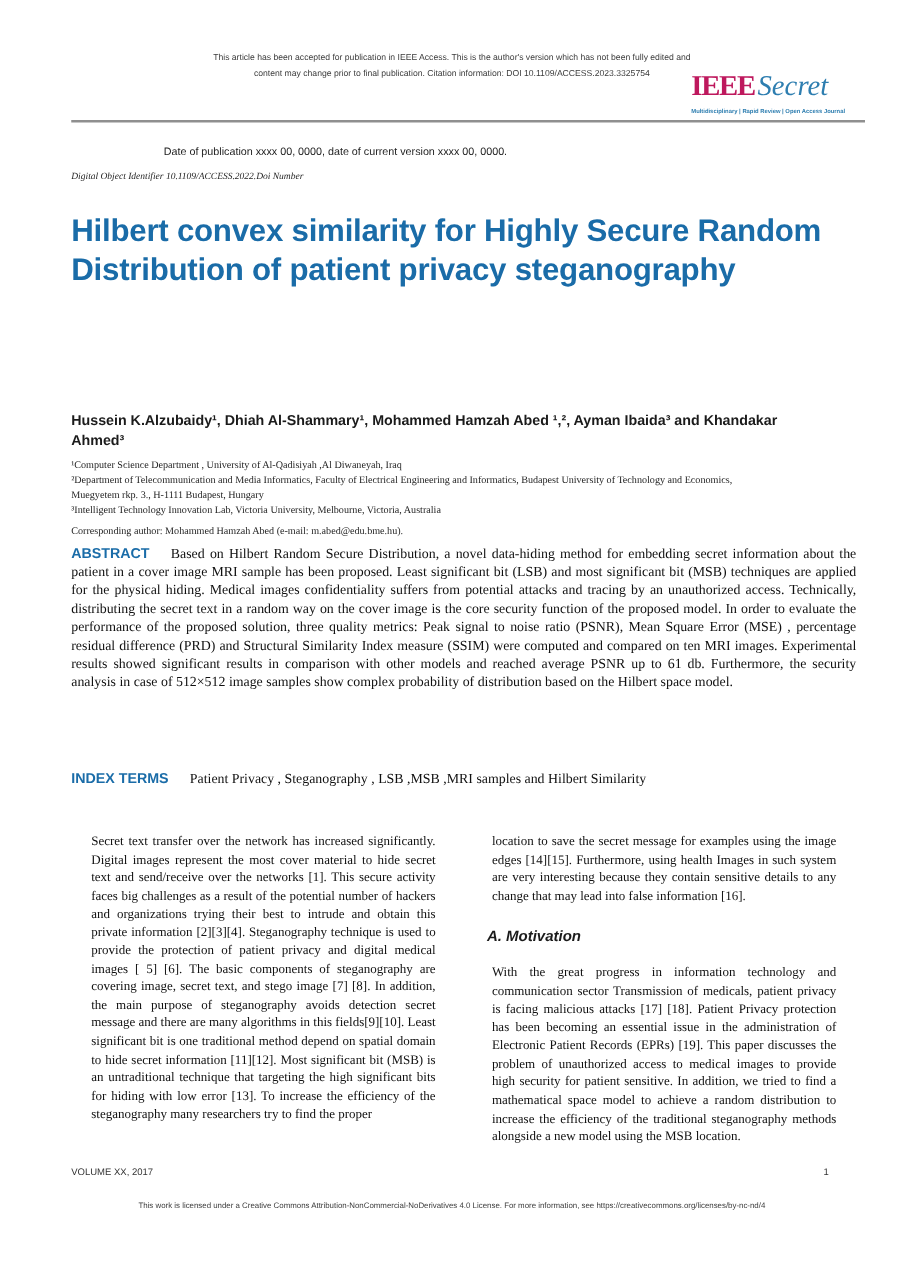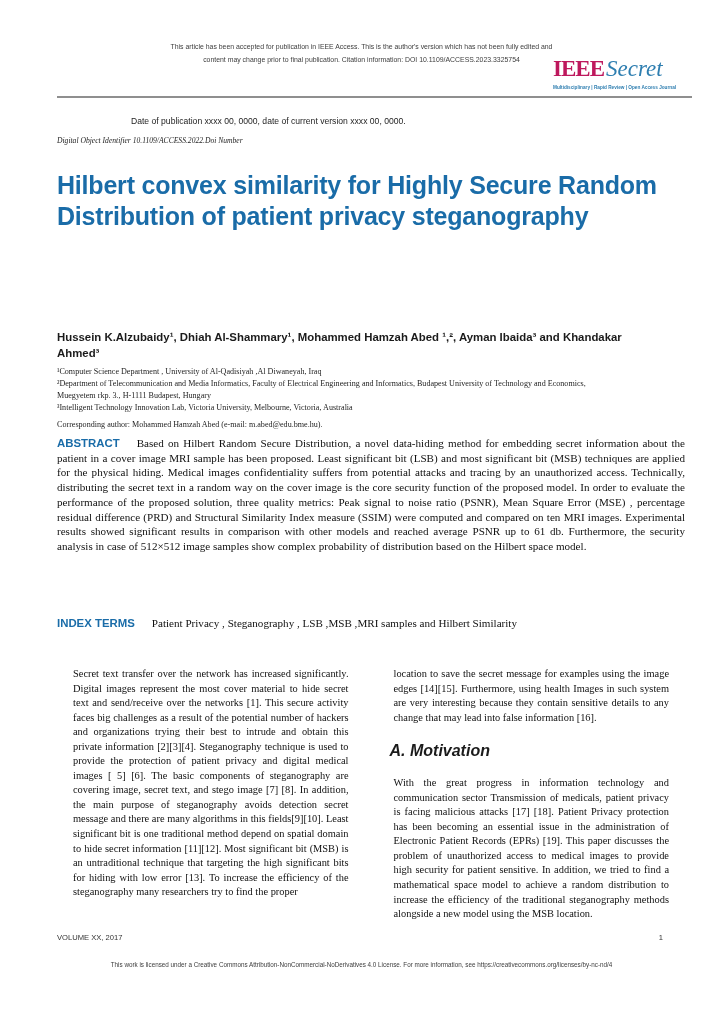--- a/index.html
+++ b/index.html
@@ -75,21 +75,21 @@
   .col{flex:1;min-width:0;}
   .sec-heading{
     font-family:"Liberation Sans",sans-serif;font-weight:bold;
     font-size:10.2px;color:#1a6ca8;margin:0 0 3px 0;
   }
   .col p{
     margin:16px;font-size:10.4px;line-height:14.55px;text-align:justify;color:#101010;
   }
   .sub-heading{
     font-family:"Liberation Sans",sans-serif;font-style:italic;
-    font-size:16px;color:#1b1b1b;margin:17px 0 3px 12px;
+    font-size:12px;color:#1b1b1b;margin:17px 0 3px 12px;
   }
   
   .footer-volume{
     position:absolute;top:933px;left:57px;
     font-family:"Liberation Sans",sans-serif;font-size:7.6px;color:#333333;
   }
   .footer-page{
     position:absolute;top:933px;right:60px;
     font-family:"Liberation Sans",sans-serif;font-size:7.6px;color:#333333;
   }

